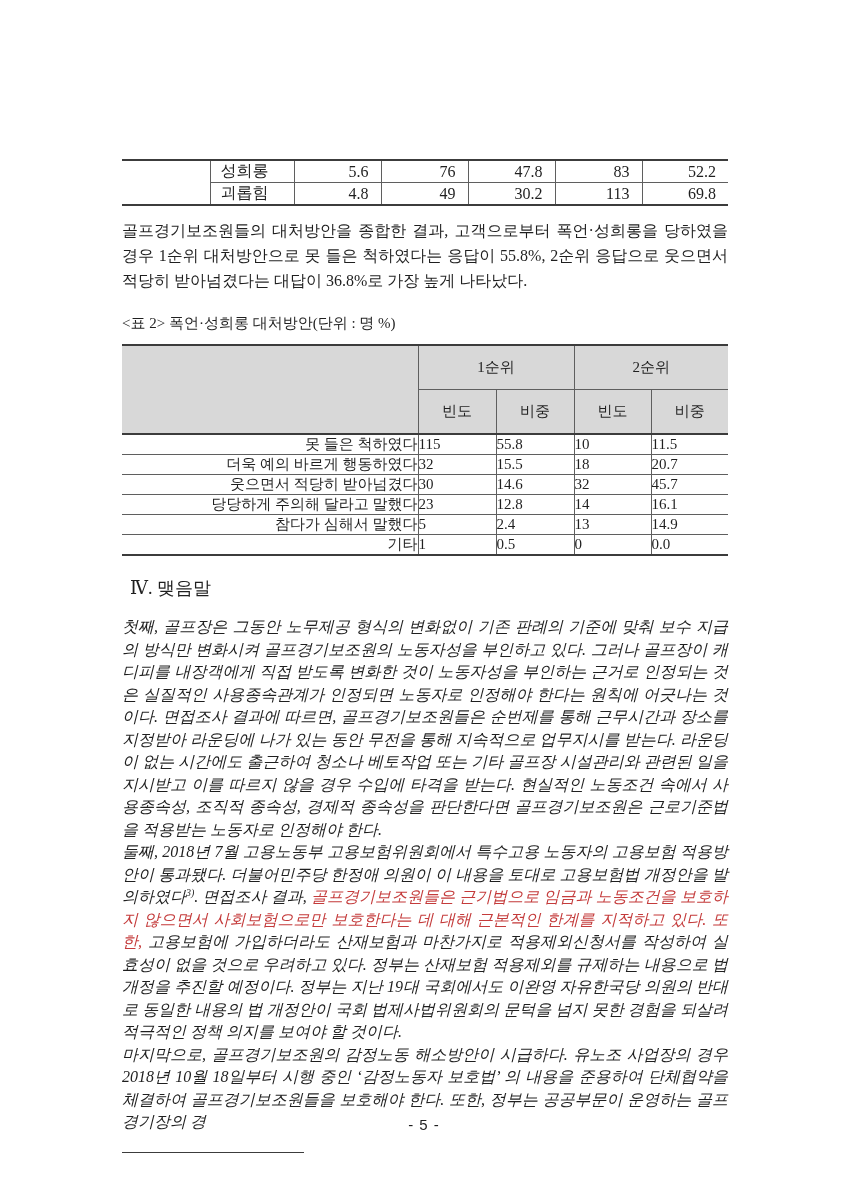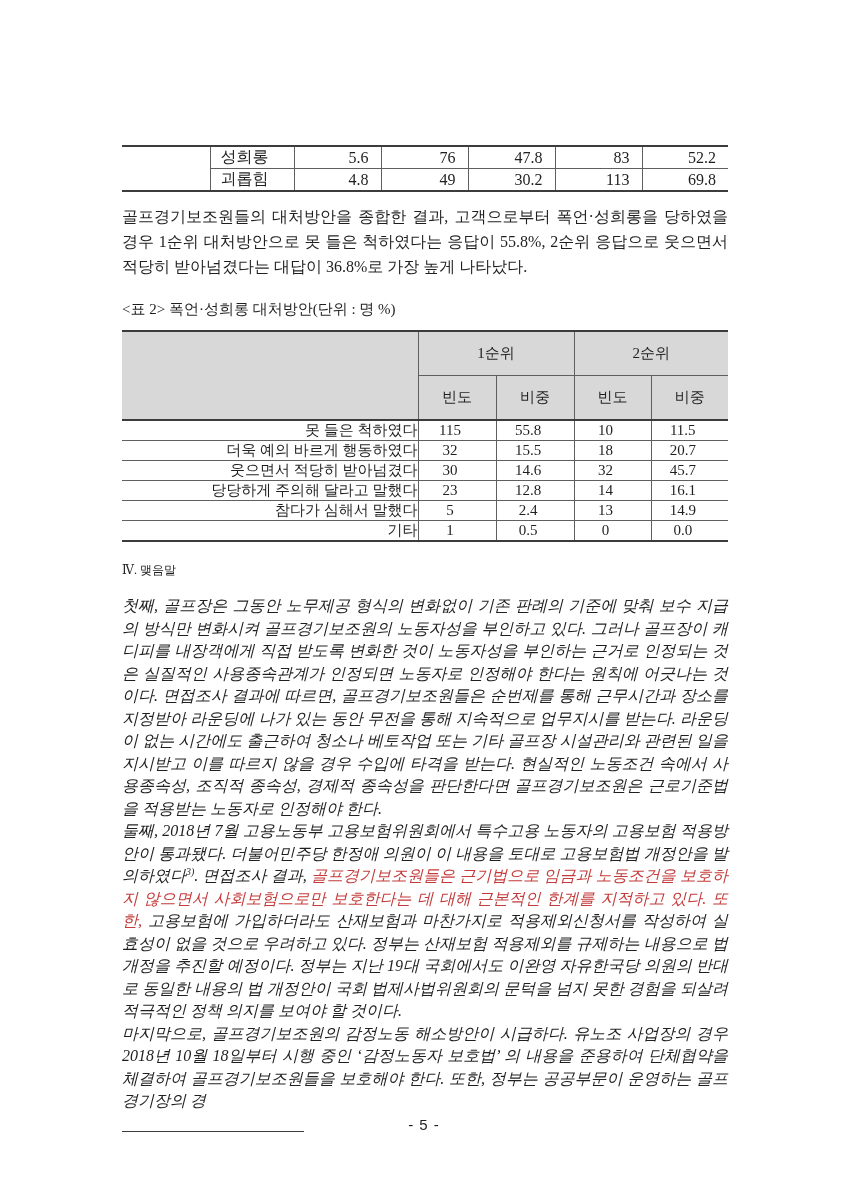--- a/index.html
+++ b/index.html
@@ -5,46 +5,46 @@
   html,body{margin:0;padding:0;background:#e8e8e8;}
   .page{
     position:relative;
     width:848px;height:1200px;
     background:#ffffff;
     font-family:"Liberation Serif","DejaVu Serif",serif;
     color:#1f1f1f;
     overflow:hidden;
     margin:0 auto;
   }
-  .content{position:absolute;left:122px;top:0;width:606px;}
+  .content{position:absolute;left:122px;top:14px;width:606px;}
 
   
   table{border-collapse:collapse;width:100%;table-layout:fixed;}
   td,th{border:1px solid #5f5f5f;font-weight:normal;overflow:hidden;white-space:nowrap;}
 
   .t1{margin-top:145px;border-top:2px solid #3c3c3c;border-bottom:2px solid #3c3c3c;
       border-left:hidden;border-right:hidden;font-size:16px;}
   .t1 td{height:20px;padding:0;}
   .t1 .lbl{text-align:left;padding-left:10px;}
   .t1 .num{text-align:right;padding-right:12px;}
   .t1 .t1-empty{border-left:none;}
 
   .t2{margin-top:11px;border-top:2px solid #3c3c3c;border-bottom:2px solid #3c3c3c;
       border-left:hidden;border-right:hidden;font-size:15px;}
   .t2 th{background:#d8d8d8;text-align:center;height:18px;padding:12px;}
   .t2 thead tr:last-child th{border-bottom:2px solid #3c3c3c;}
   .t2 th.corner{border-bottom:2px solid #3c3c3c;}
   .t2 td{height:17px;padding:0;}
   .t2 .lbl{text-align:right;padding-left:7px;}
-  .t2 .num{text-align:center;padding-right:14px;}
+  .t2 .num{text-align:left;padding-right:14px;}
 
   
   .summary{margin:12px 0 0 0;font-size:16px;line-height:25px;text-align:justify;}
   .caption{margin:21px 0 0 0;font-size:15px;}
-  .heading{margin:20px 0 0 0;font-size:12px;font-weight:normal;}
+  .heading{margin:20px 0 0 8px;font-size:18px;font-weight:normal;}
   .bodytext{margin-top:16px;font-size:16px;line-height:22.5px;}
   .bodytext p{margin:0;text-align:justify;font-style:italic;}
   .red{color:#c43b3b;}
   sup{font-size:10px;line-height:0;}
 
   .fnblock{margin-top:18px;}
   .fnrule{width:182px;border-top:1px solid #3c3c3c;height:0;margin-bottom:9px;}
   .footnote{margin:0;font-size:13px;line-height:21px;padding-left:22px;text-indent:-22px;text-align:justify;}
 
   .pageno{position:absolute;left:0;top:1116px;width:100%;text-align:center;

